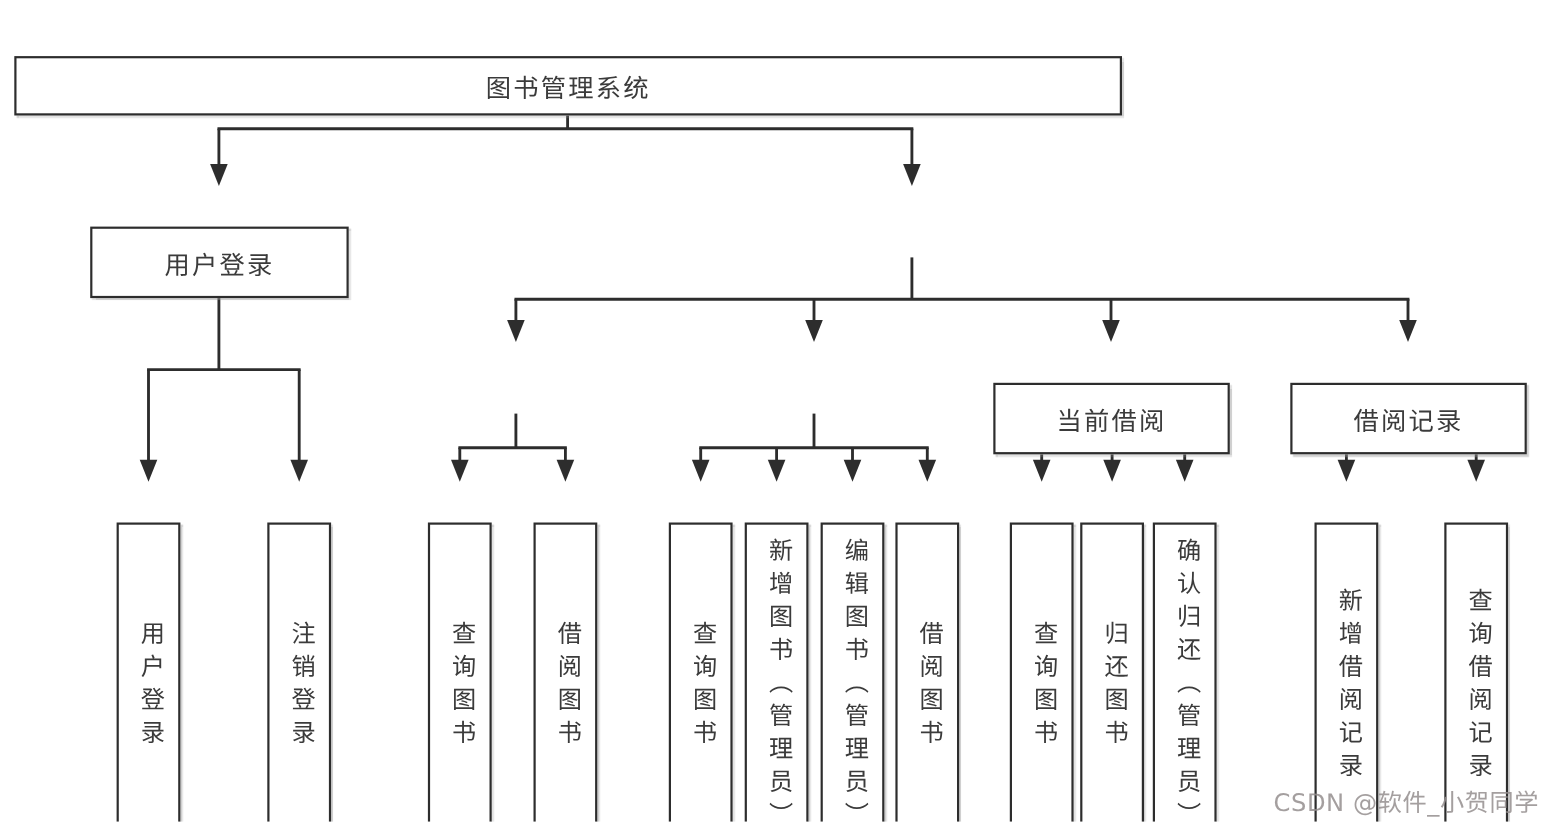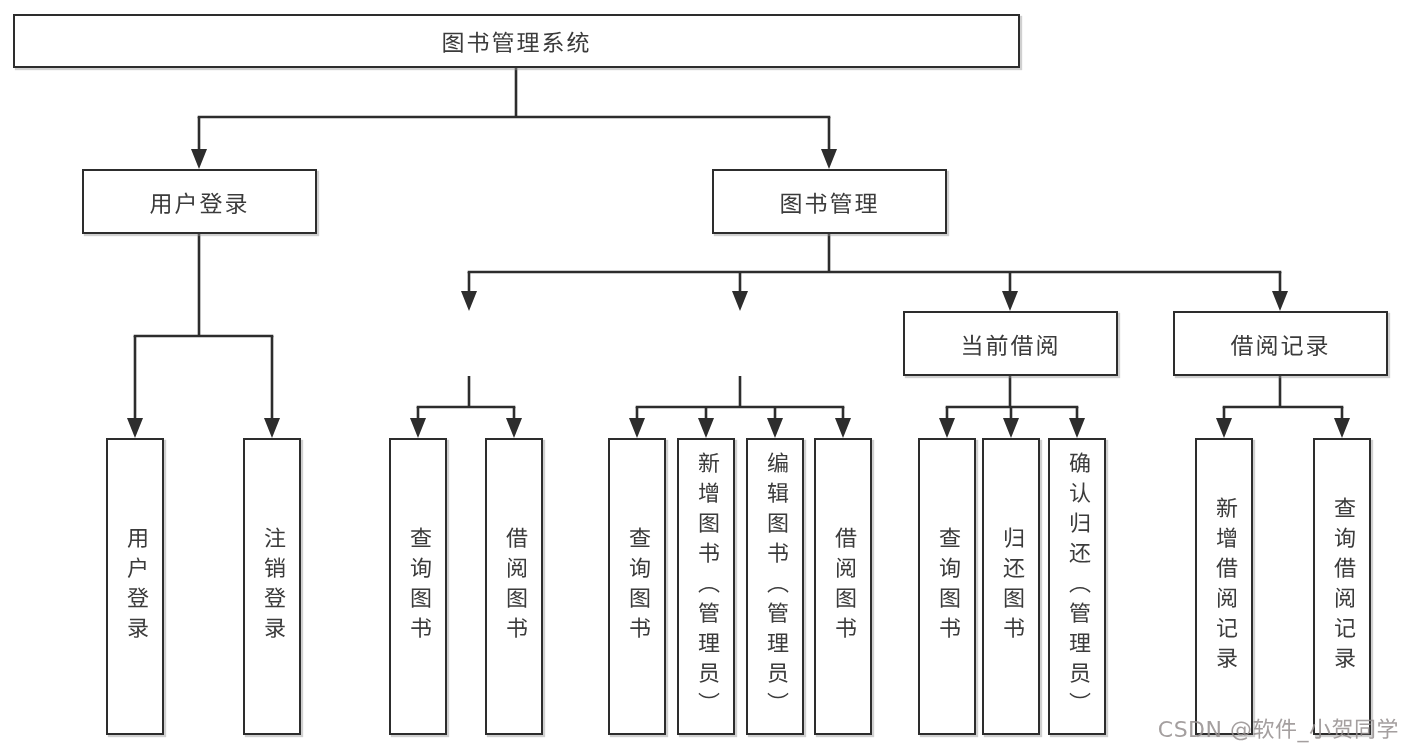--- a/index.html
+++ b/index.html
@@ -25,20 +25,21 @@
     position: absolute;
     box-sizing: border-box;
     background: #ffffff;
     border: 2.5px solid #2d2d2d;
     box-shadow: 2px 2px 1px rgba(150,150,150,0.45);
     display: flex;
     align-items: center;
     justify-content: center;
     z-index: 2;
     color: #3b3b3b;
+    margin-top: 37px;
   }
   .node.h span {
     font-size: 23px;
     letter-spacing: 2px;
     white-space: nowrap;
   }
   .node.v span {
     writing-mode: vertical-rl;
     text-orientation: mixed;
     font-size: 22px;
@@ -122,23 +123,20 @@
       <polygon points="1334,418 1350,418 1342,438" fill="#2d2d2d"></polygon>
     </svg>
 
   <div class="node h" style="left:13px;top:14px;width:1007px;height:54px">
     <span>图书管理系统</span>
   </div>
 
   <div class="node h" style="left:82px;top:169px;width:235px;height:65px">
     <span>用户登录</span>
   </div>
-  <div class="node h" style="left:712px;top:169px;width:235px;height:65px">
-    <span>图书管理</span>
-  </div>
 
   <div class="node h" style="left:903px;top:311px;width:215px;height:65px">
     <span>当前借阅</span>
   </div>
   <div class="node h" style="left:1173px;top:311px;width:215px;height:65px">
     <span>借阅记录</span>
   </div>
 
   <div class="node v leaf" style="left:106px">
     <span>用户登录</span>

